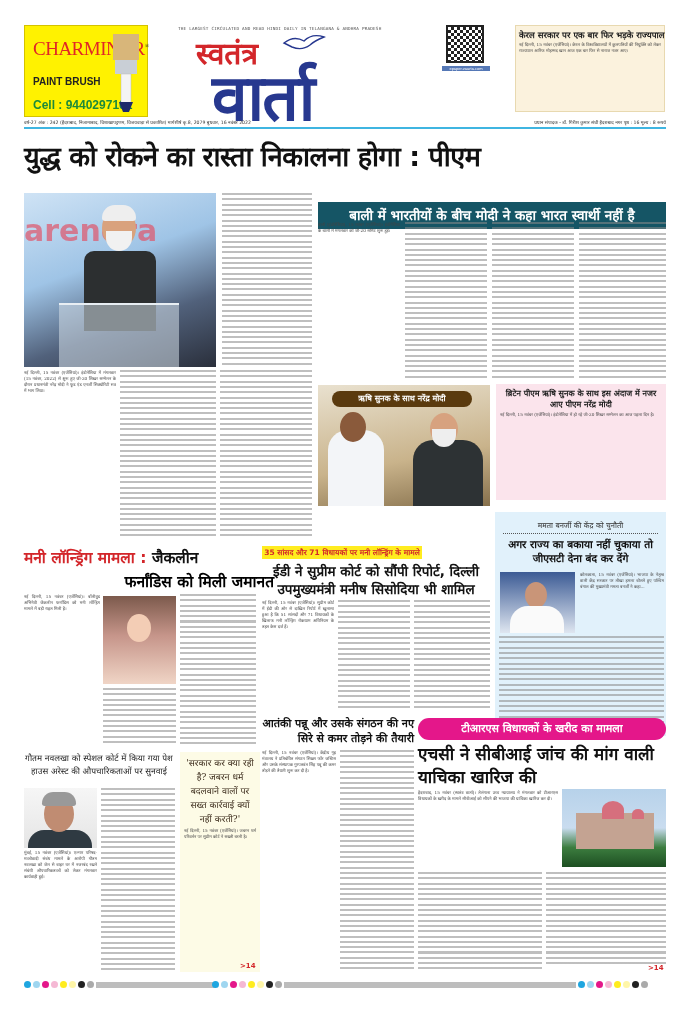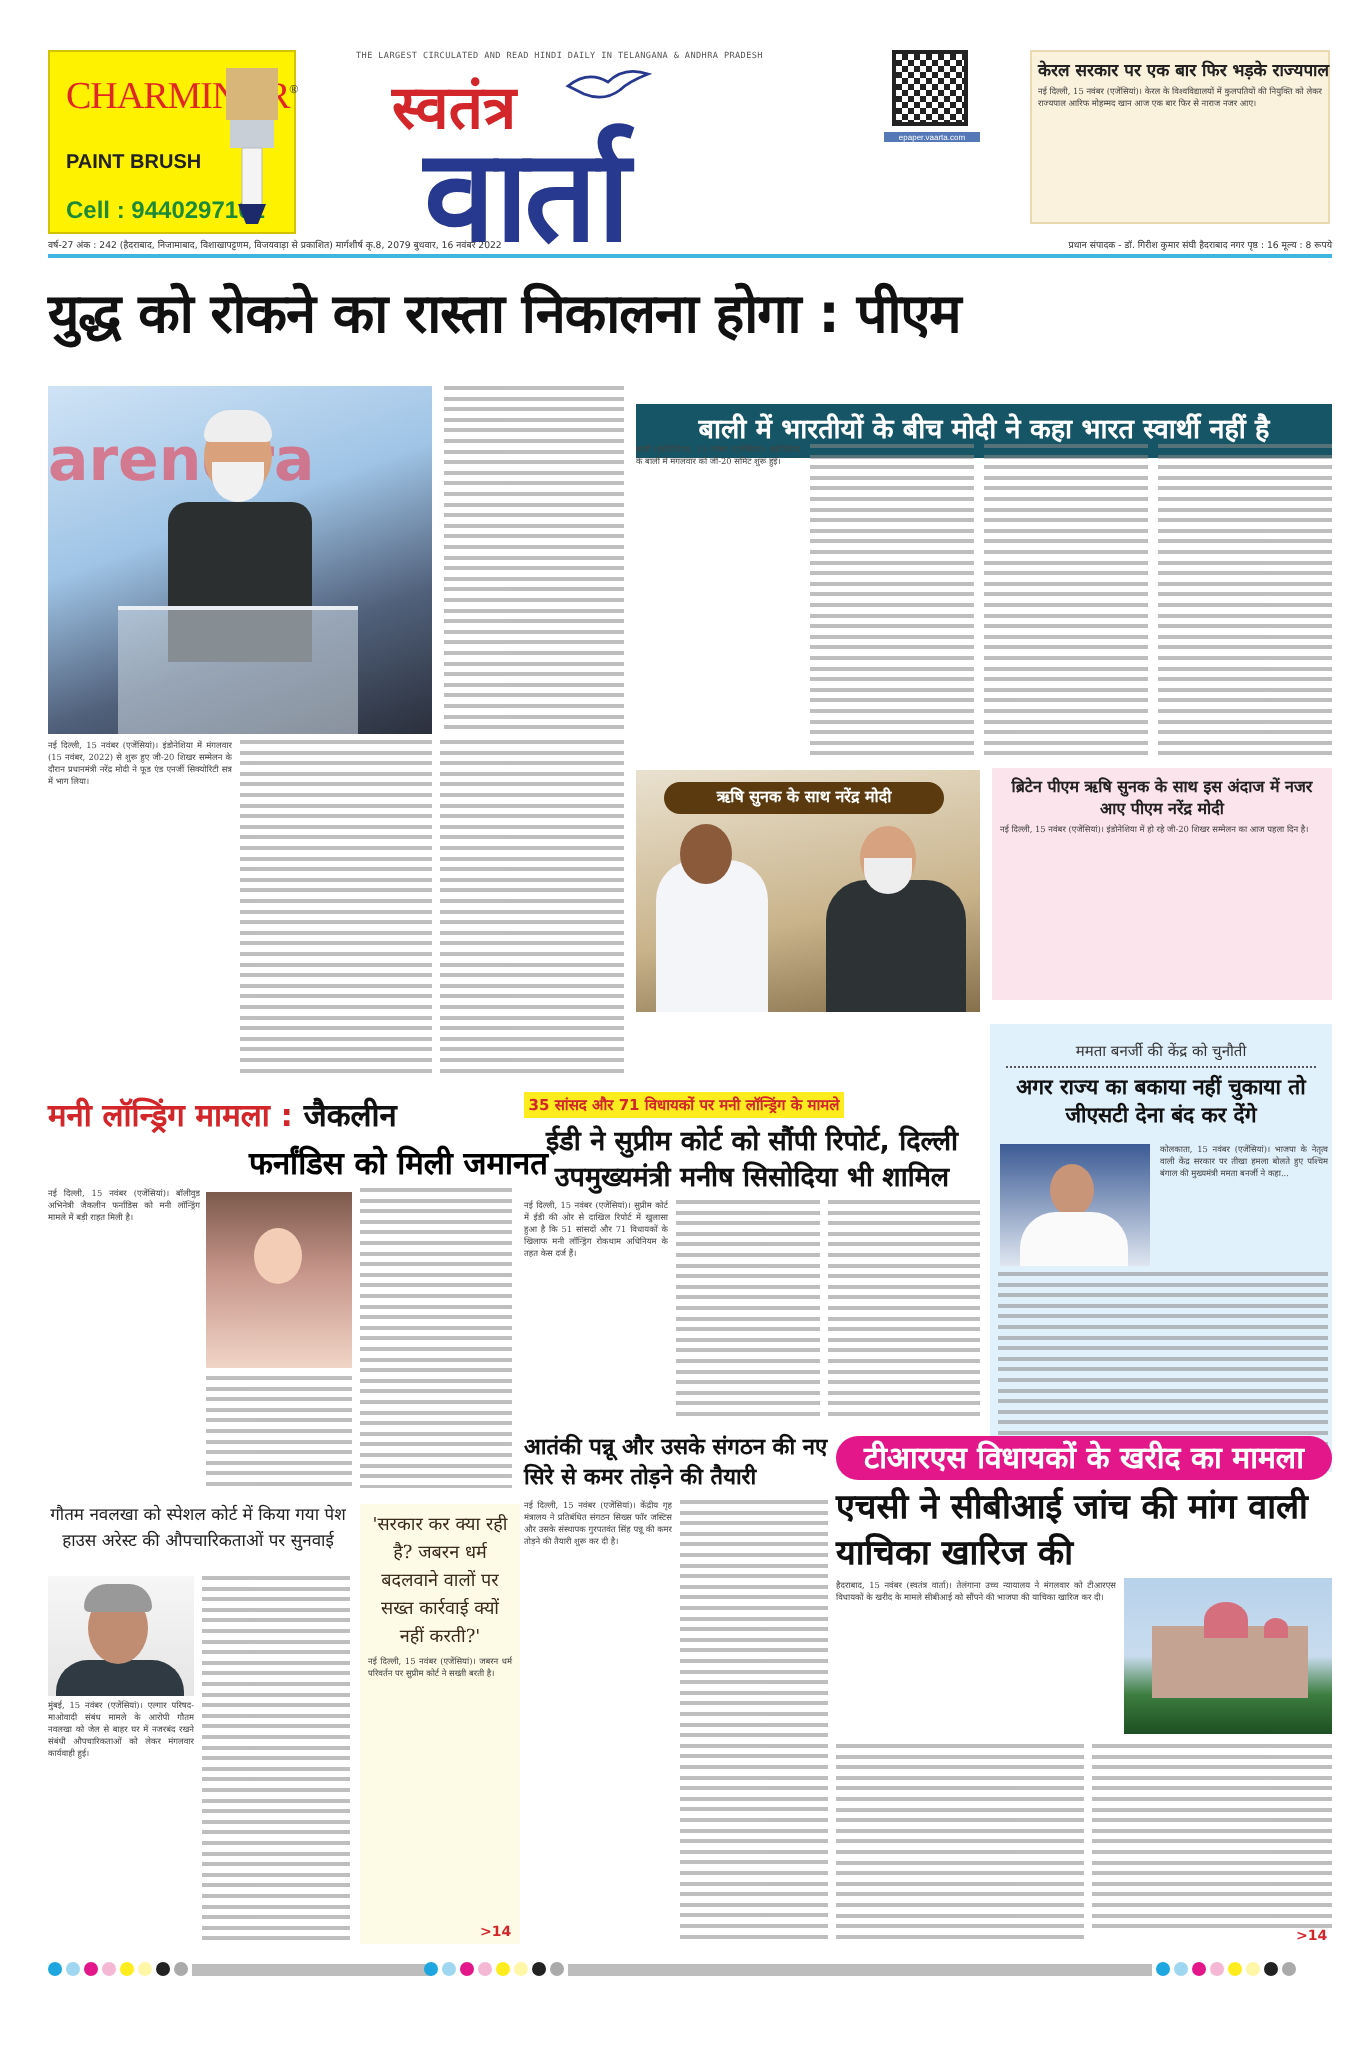--- a/index.html
+++ b/index.html
@@ -66,23 +66,23 @@
   .ed-tag { left: 262px; top: 546px; width: 160px; height: 13px; background: #ffec1f; color:#d3262a; font-size: 7.5px; font-weight:700; text-align:center; line-height:13px; font-family:"DejaVu Sans", sans-serif; white-space:nowrap; }
   .ed-h { left: 262px; top: 562px; width: 228px; text-align:center; font-size: 13.5px; font-weight:700; color:#111; line-height:18px; font-family:"DejaVu Sans", sans-serif; }
 
   .mamata { left: 495px; top: 512px; width: 171px; height: 224px; background: #e1f1fb; padding: 8px; }
   .mamata .k { font-size: 7.5px; text-align:center; color:#333; padding-bottom:3px; border-bottom:1px dotted #555; }
   .mamata .h { margin-top:3px; font-size: 10.5px; font-weight:700; text-align:center; line-height:14px; color:#111; }
   .p-mamata { left: 500px; top: 572px; width: 75px; height: 61px; background: linear-gradient(180deg,#3c5b95,#dfe6f0); overflow:hidden; }
   .p-mamata .face { position:absolute; left:25px; top:10px; width:22px; height:26px; border-radius:50%; background:#c99578; }
   .p-mamata .sari { position:absolute; left:10px; top:34px; width:54px; height:30px; border-radius:18px 18px 0 0; background:#fafafa; }
 
-  .terror-h { left: 262px; top: 716px; width: 228px; text-align:left; font-size: 11px; font-weight:700; line-height:15px; color:#111; font-family:"DejaVu Sans", sans-serif; }
-
-  .trs-pill { left: 418px; top: 718px; width: 248px; height: 22px; background:#e4178a; border-radius:11px; color:#fff; font-size: 15px; font-weight:700; text-align:center; line-height:22px; font-family:"DejaVu Sans", sans-serif; }
+  .terror-h { left: 262px; top: 716px; width: 228px; text-align:right; font-size: 11px; font-weight:700; line-height:15px; color:#111; font-family:"DejaVu Sans", sans-serif; }
+
+  .trs-pill { left: 418px; top: 718px; width: 248px; height: 22px; background:#e4178a; border-radius:11px; color:#fff; font-size: 11px; font-weight:700; text-align:center; line-height:22px; font-family:"DejaVu Sans", sans-serif; }
   .trs-h { left: 418px; top: 743px; width: 248px; font-size: 17px; font-weight:700; line-height:23px; color:#111; font-family:"DejaVu Sans", sans-serif; }
   .p-court { left: 562px; top: 789px; width: 104px; height: 78px; background: linear-gradient(180deg,#b7d2ea 0%,#c9dcef 50%,#3c7d3f 75%,#1d4f22 100%); overflow:hidden; }
   .p-court .bldg { position:absolute; left:14px; top:24px; width:78px; height:36px; background:#c4a392; }
   .p-court .dome1 { position:absolute; left:40px; top:12px; width:22px; height:18px; border-radius:50% 50% 0 0; background:#d66f7d; }
   .p-court .dome2 { position:absolute; left:70px; top:20px; width:12px; height:10px; border-radius:50% 50% 0 0; background:#d66f7d; }
 
   .gautam-h { left: 24px; top: 752px; width: 150px; text-align:center; font-size: 8.5px; color:#222; line-height:13px; font-family:"DejaVu Serif", serif; }
   .p-gautam { left: 24px; top: 788px; width: 73px; height: 60px; background: linear-gradient(180deg,#f6f6f6,#e5e5e5); overflow:hidden; }
   .p-gautam .face { position:absolute; left:20px; top:8px; width:30px; height:36px; border-radius:50%; background:#c08c72; }
   .p-gautam .hair { position:absolute; left:18px; top:4px; width:34px; height:14px; border-radius:17px 17px 4px 4px; background:#999; }

